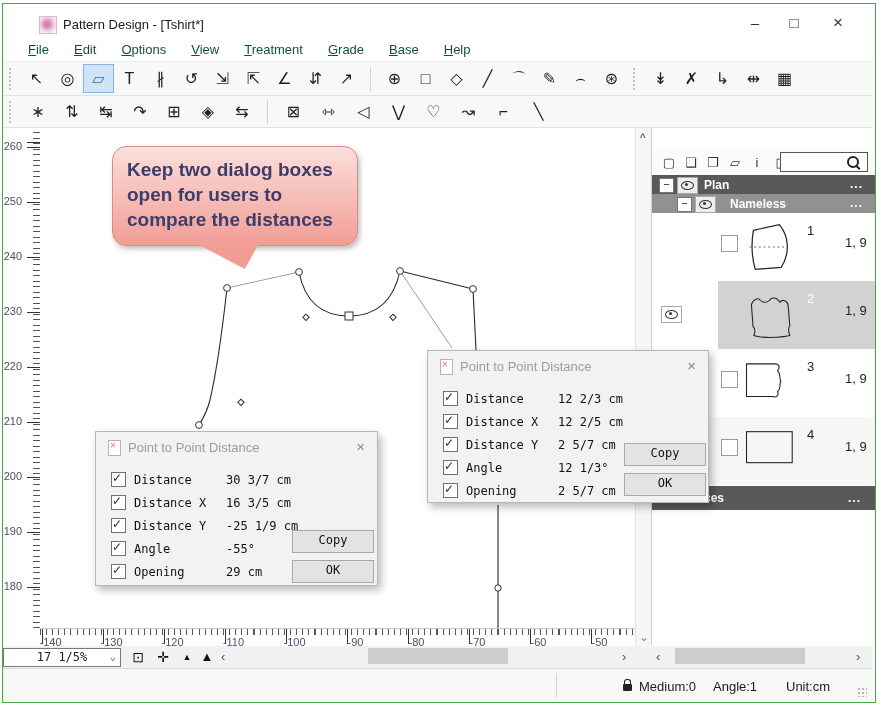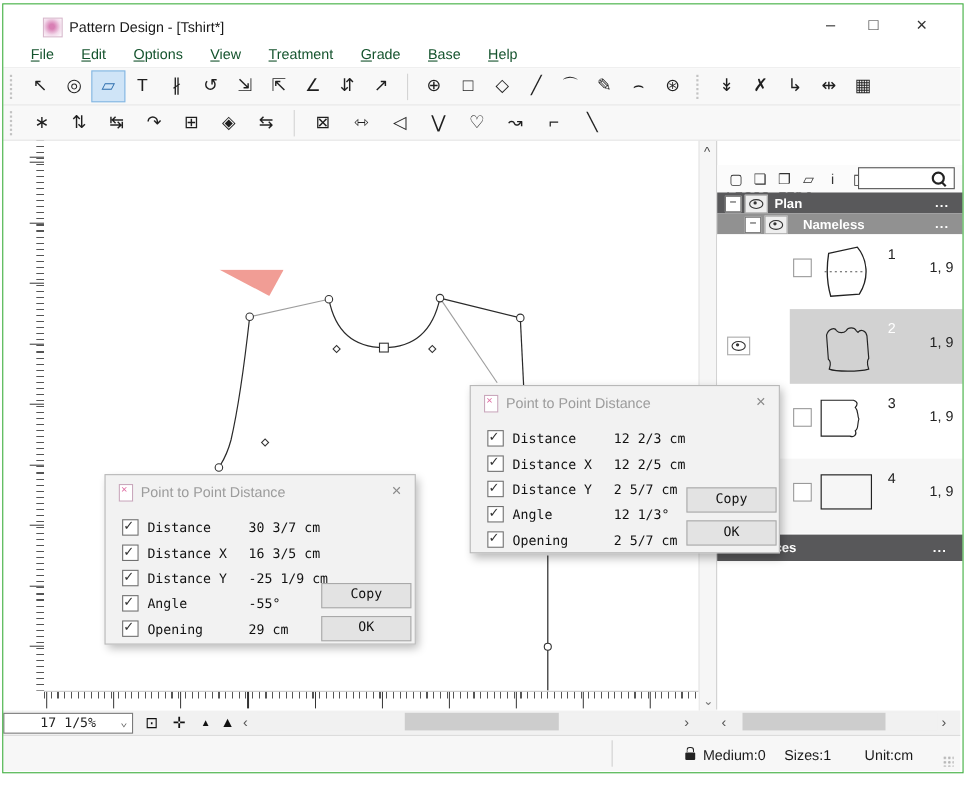--- a/index.html
+++ b/index.html
@@ -223,20 +223,32 @@
         <span class="tbi" style="width:33px;">♡</span>
         <span class="tbi" style="width:33px;">↝</span>
         <span class="tbi" style="width:33px;">⌐</span>
         <span class="tbi" style="width:33px;">╲</span>
       </span>
   </div>
 
   <div class="abs vruler"></div>
   <div class="abs vticks-s"></div>
   <div class="abs vticks-b"></div>
+  <div class="abs" style="left:3px;top:140px;width:30px;">
+
+  <div class="vrn">260</div>
+      <div class="vrn">250</div>
+      <div class="vrn">240</div>
+      <div class="vrn">230</div>
+      <div class="vrn">220</div>
+      <div class="vrn">210</div>
+      <div class="vrn">200</div>
+      <div class="vrn">190</div>
+      <div class="vrn">180</div>
+    </div>
 
   <div class="abs canvas">
     <svg width="595" height="500" viewBox="0 0 595 500">
       <g stroke="#9e9e9e" stroke-width="1" fill="none">
         <path d="M187,160 L259,144"></path>
         <path d="M360,143 L412,220"></path>
       </g>
       <g stroke="#2a2a2a" stroke-width="1.1" fill="none">
         <path d="M259,144 C266,180 288,188 309,188 C330,188 352,180 360,143"></path>
         <path d="M360,143 L433,161"></path>
@@ -256,25 +268,31 @@
         <rect x="351" y="187" width="4.5" height="4.5" transform="rotate(45 353 189)"></rect>
         <rect x="199" y="272" width="4.5" height="4.5" transform="rotate(45 201 274)"></rect>
       </g>
     </svg>
   </div>
 
   <div class="abs vscroll">
     <span class="arr">⌄</span>
   </div>
 
+  <div class="abs bubble">
+    <span>Keep two dialog boxes open for users to compare the distances</span>
+  </div>
   <div class="abs bubble-tail"></div>
 
   <div class="abs hruler"></div>
   <div class="abs hticks-s"></div>
   <div class="abs hticks-b"></div>
+  <div class="abs" style="left:20px;top:634px;width:640px;white-space:nowrap;">
+    
+  <span class="hrn">-140</span><span class="hrn">-130</span><span class="hrn">-120</span><span class="hrn">-110</span><span class="hrn">-100</span><span class="hrn">-90</span><span class="hrn">-80</span><span class="hrn">-70</span><span class="hrn">-60</span><span class="hrn">-50</span></div>
   <div class="abs ruler-corner"></div>
 
   <div class="abs panel-chevron">^</div>
   <div class="abs panel">
     <div class="panel-header">
       <span class="panel-title">Piece List</span>
       <span class="pw-btn" style="left:146px;">–</span>
       <span class="pw-btn" style="left:168px;">❐</span>
       <span class="pw-btn" style="left:191px;">✕</span>
     </div>
@@ -453,19 +471,19 @@
     <div class="hs-track" style="left:666px;width:183px;">
       <div class="hs-thumb" style="left:6px;top:0;width:130px;"></div>
     </div>
     <span class="scroll-arr" style="left:853px;">›</span>
   </div>
 
   <div class="abs statusbar">
     <div class="st-div"></div>
     <span class="lock"></span>
     <span class="st-item" style="left:636px;">Medium:0</span>
-    <span class="st-item" style="left:710px;">Sizes:1</span>
+    <span class="st-item" style="left:710px;">Angle:1</span>
     <span class="st-item" style="left:783px;">Unit:cm</span>
     <span class="grip-dots"></span>
   </div>
 
   <div class="win-border"></div>
 </div>
 
 </body></html>

